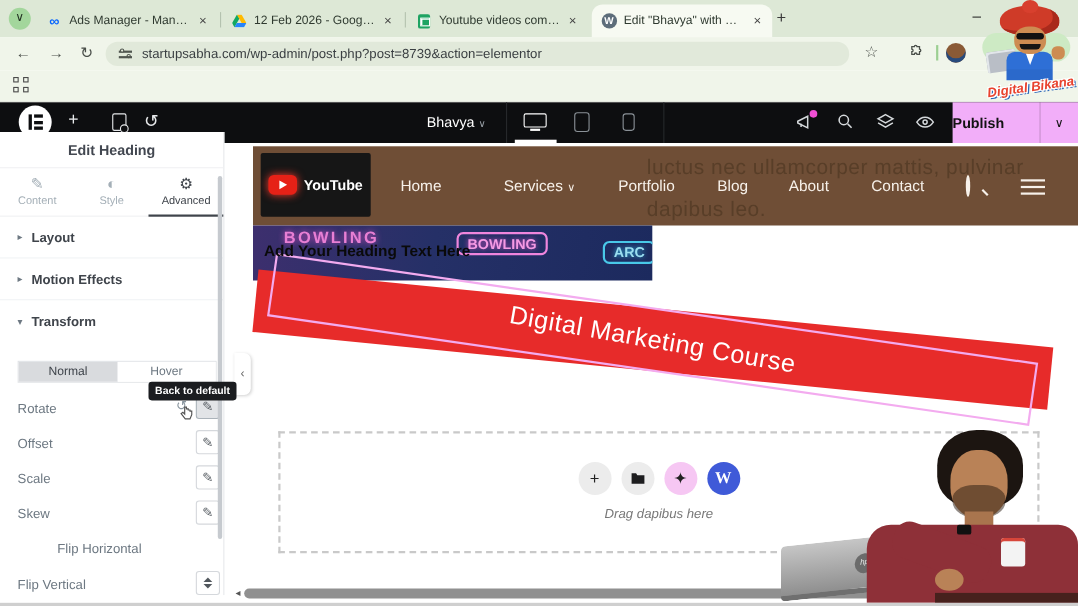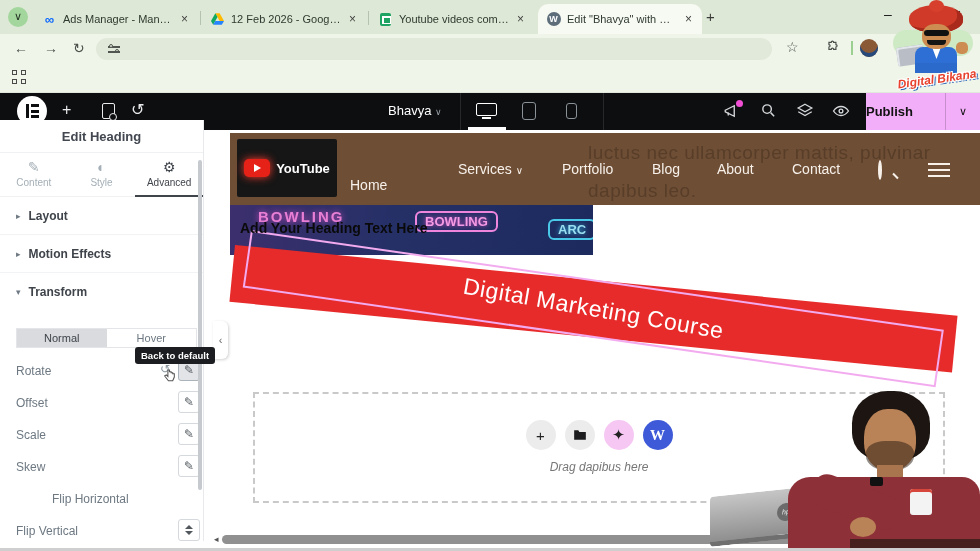--- a/index.html
+++ b/index.html
@@ -196,20 +196,21 @@
 
   <div class="toolbar"></div>
   <div class="navic" style="left:14px;">←</div>
   <div class="navic" style="left:44px;">→</div>
   <div class="navic" style="left:73px;">↻</div>
   <div class="urlpill">
     <span class="tune">
         <i class="a"></i>
         <i class="b"></i>
       </span>
+    <span class="urltext">startupsabha.com/wp-admin/post.php?post=8739&amp;action=elementor</span>
   </div>
   <div class="navic" style="left:786px;top:39px;">☆</div>
   <div class="navic" style="left:826px;top:40px;">
     <svg width="14" height="14" viewBox="0 0 24 24" fill="none" stroke="#4a4f4a" stroke-width="2">
         <path d="M9 4a2 2 0 114 0h4v4a2 2 0 110 4v4h-4a2 2 0 10-4 0H5v-4a2 2 0 100-4V4h4z"></path>
       </svg>
   </div>
   <div class="greendiv"></div>
   <div class="avatar"></div>
   <div class="navic" style="left:958px;top:40px;">⋮</div>
@@ -355,21 +356,21 @@
   <div class="collapse">‹</div>
 
   <div class="preview">
     <div class="siteheader">
       <span class="ghost" style="left:358px;top:9px;">luctus nec ullamcorper mattis, pulvinar</span>
       <span class="ghost" style="left:358px;top:47px;">dapibus leo.</span>
       <div class="ytlogo">
         <span class="ytplay"></span>
         <span class="ytname">YouTube</span>
       </div>
-      <span class="navitem" style="left:120px;margin-top:16px;">Home</span>
+      <span class="navitem" style="left:134px;">Home</span>
       <span class="navitem" style="left:228px;"><span>Services</span><span class="navchev">∨</span></span>
       <span class="navitem" style="left:332px;">Portfolio</span>
       <span class="navitem" style="left:422px;">Blog</span>
       <span class="navitem" style="left:487px;">About</span>
       <span class="navitem" style="left:562px;">Contact</span>
       <span class="navitem mag" style="left:648px;top:28px;"></span>
       <span class="burger" style="left:698px;top:26px;">
           <i></i>
           <i></i>
           <i></i>

